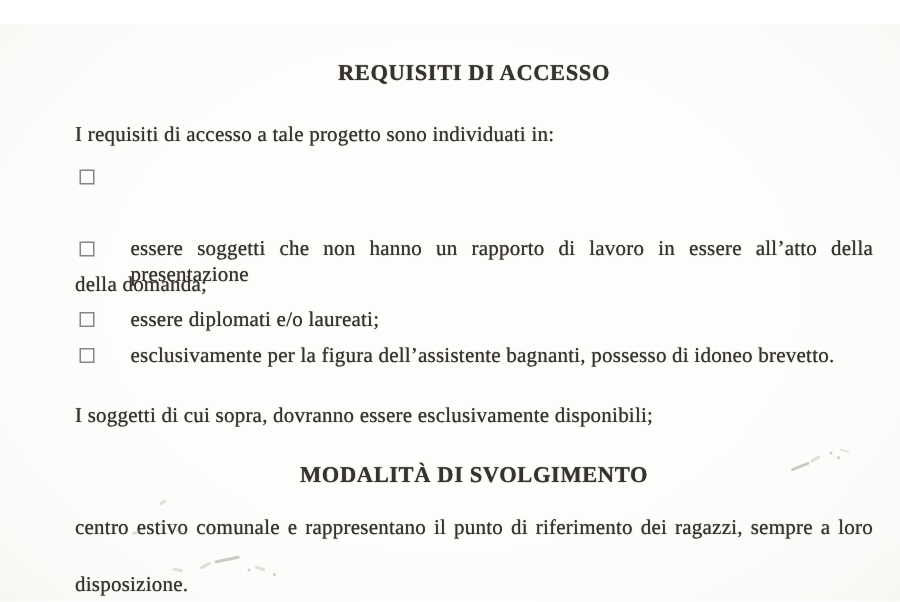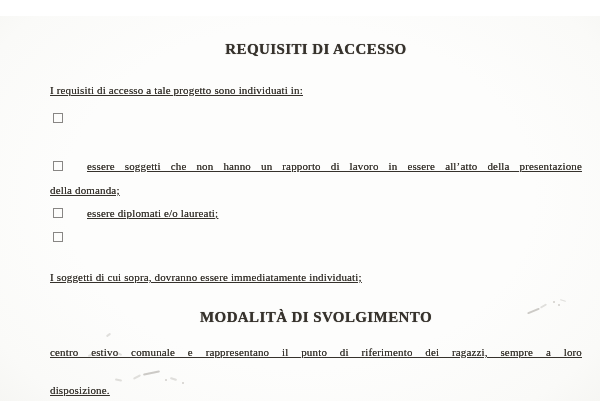--- a/index.html
+++ b/index.html
@@ -13,26 +13,25 @@
   }
   .page {
     position: relative;
     width: 600px; height: 401px;
     background: radial-gradient(ellipse at 50% 45%, #fdfdfc 55%, #fafaf8 85%, #f5f5f2 100%);
     color: #36322c;
     margin-top: 16px;
   }
   .line {
     position: absolute;
-    font-size: 11px;
+    font-size: 14px;
     line-height: 17px;
     letter-spacing: 0.15px;
     white-space: nowrap;
     text-shadow: 0 0 0.6px rgba(54,50,44,0.85);
-    text-decoration: underline;
   }
   .just {
     white-space: normal;
     text-align: justify;
     text-align-last: justify;
   }
   .heading {
     position: absolute;
     left: 50px; width: 532px;
     text-align: center;
@@ -73,22 +72,23 @@
   <span class="checkbox" style="left:53px; top:97px;"></span>
 
   <span class="checkbox" style="left:53px; top:145px;"></span>
   <div class="line just" style="left:87px; top:142px; width:495px;">essere soggetti che non hanno un rapporto di lavoro in essere all’atto della presentazione</div>
   <div class="line" style="left:50px; top:166px;">della domanda;</div>
 
   <span class="checkbox" style="left:53px; top:192px;"></span>
   <div class="line" style="left:87px; top:189px;">essere diplomati e/o laureati;</div>
 
   <span class="checkbox" style="left:53px; top:216px;"></span>
+  <div class="line" style="left:87px; top:213px;">esclusivamente per la figura dell’assistente bagnanti, possesso di idoneo brevetto.</div>
 
-  <div class="line" style="left:50px; top:253px;">I soggetti di cui sopra, dovranno essere immediatamente individuati;</div>
+  <div class="line" style="left:50px; top:253px;">I soggetti di cui sopra, dovranno essere esclusivamente disponibili;</div>
 
   <div class="heading" style="top:292px;">MODALITÀ DI SVOLGIMENTO</div>
 
   <div class="line just" style="left:50px; top:328px; width:532px;">centro estivo comunale e rappresentano il punto di riferimento dei ragazzi, sempre a loro</div>
   <div class="line" style="left:50px; top:366px;">disposizione.</div>
 
   <div>
     <span class="smudge" style="left:527px; top:294px; width:13px; height:2px; transform:rotate(-22deg);"></span>
     <span class="smudge light" style="left:540px; top:289px; width:7px; height:2px; transform:rotate(-30deg);"></span>
     <span class="dot" style="left:553px; top:285px;"></span>

